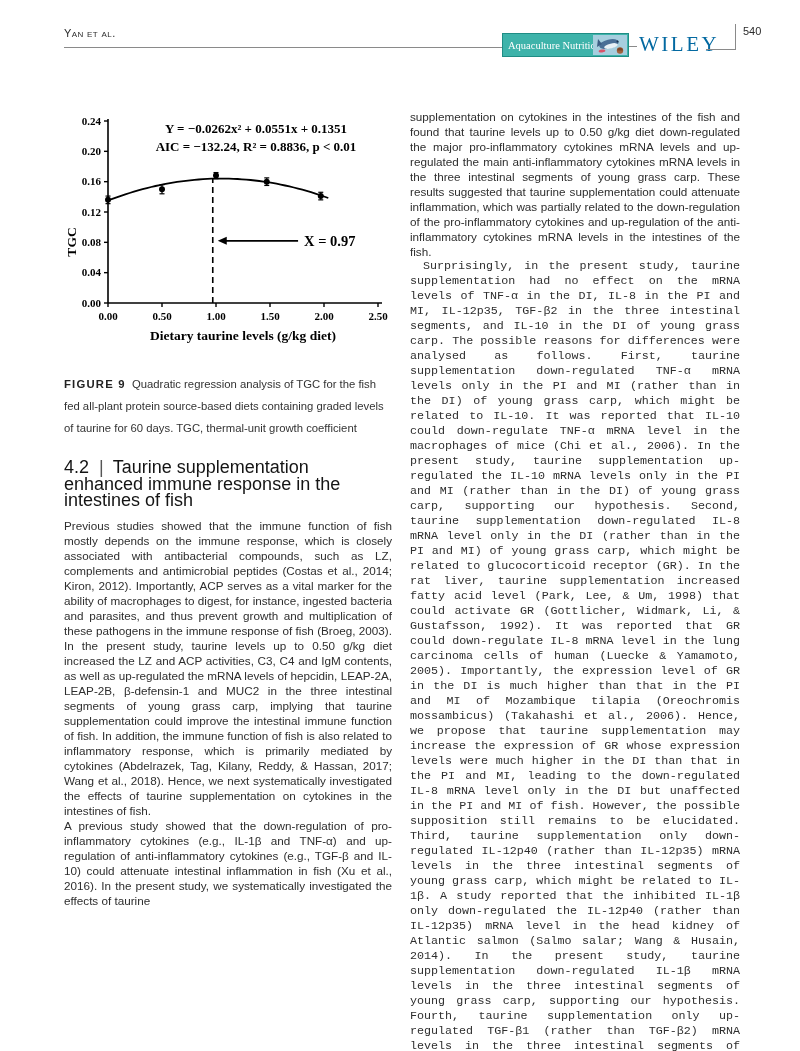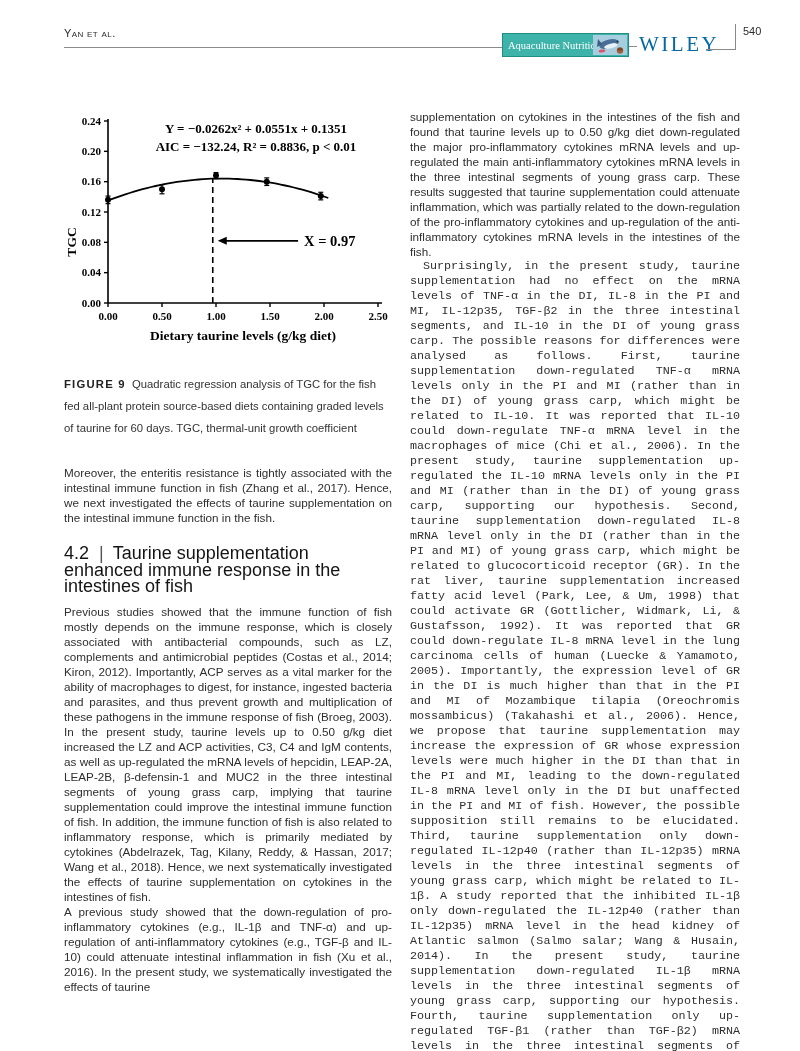--- a/index.html
+++ b/index.html
@@ -128,21 +128,20 @@
         <circle cx="202.76" cy="72.66666666666666" r="3" fill="#000"></circle>
         <line x1="256.76" y1="83.28333333333335" x2="256.76" y2="90.86666666666667" stroke="#000" stroke-width="1.2"></line>
         <line x1="254.26" y1="83.28333333333335" x2="259.26" y2="83.28333333333335" stroke="#000" stroke-width="1.2"></line>
         <line x1="254.26" y1="90.86666666666667" x2="259.26" y2="90.86666666666667" stroke="#000" stroke-width="1.2"></line>
         <circle cx="256.76" cy="87.07500000000002" r="3" fill="#000"></circle>
       </svg>
   </div>
 
   <p class="caption"><span class="cap-label">FIGURE 9</span>&nbsp;&nbsp;<span>Quadratic regression analysis of TGC for the fish fed all-plant protein source-based diets containing graded levels of taurine for 60 days. TGC, thermal-unit growth coefficient</span></p>
 
-  <p class="body-p" style="margin-top:26px">Moreover, the enteritis resistance is tightly associated with the intestinal immune function in fish (Zhang et al., 2017). Hence, we next investigated the effects of taurine supplementation on the intestinal immune function in the fish.</p>
 
   <h2 class="section"><span>4.2</span><span class="sec-bar"></span><span>Taurine supplementation enhanced immune response in the intestines of fish</span></h2>
 
   <p class="body-p">Previous studies showed that the immune function of fish mostly depends on the immune response, which is closely associated with antibacterial compounds, such as LZ, complements and antimicrobial peptides (Costas et al., 2014; Kiron, 2012). Importantly, ACP serves as a vital marker for the ability of macrophages to digest, for instance, ingested bacteria and parasites, and thus prevent growth and multiplication of these pathogens in the immune response of fish (Broeg, 2003). In the present study, taurine levels up to 0.50 g/kg diet increased the LZ and ACP activities, C3, C4 and IgM contents, as well as up-regulated the mRNA levels of hepcidin, LEAP-2A, LEAP-2B, β-defensin-1 and MUC2 in the three intestinal segments of young grass carp, implying that taurine supplementation could improve the intestinal immune function of fish. In addition, the immune function of fish is also related to inflammatory response, which is primarily mediated by cytokines (Abdelrazek, Tag, Kilany, Reddy, &amp; Hassan, 2017; Wang et al., 2018). Hence, we next systematically investigated the effects of taurine supplementation on cytokines in the intestines of fish.</p>
 
 
   <p class="body-p">A previous study showed that the down-regulation of pro-inflammatory cytokines (e.g., IL-1β and TNF-α) and up-regulation of anti-inflammatory cytokines (e.g., TGF-β and IL-10) could attenuate intestinal inflammation in fish (Xu et al., 2016). In the present study, we systematically investigated the effects of taurine</p>
 </div>
 
 <div class="col col-right">

